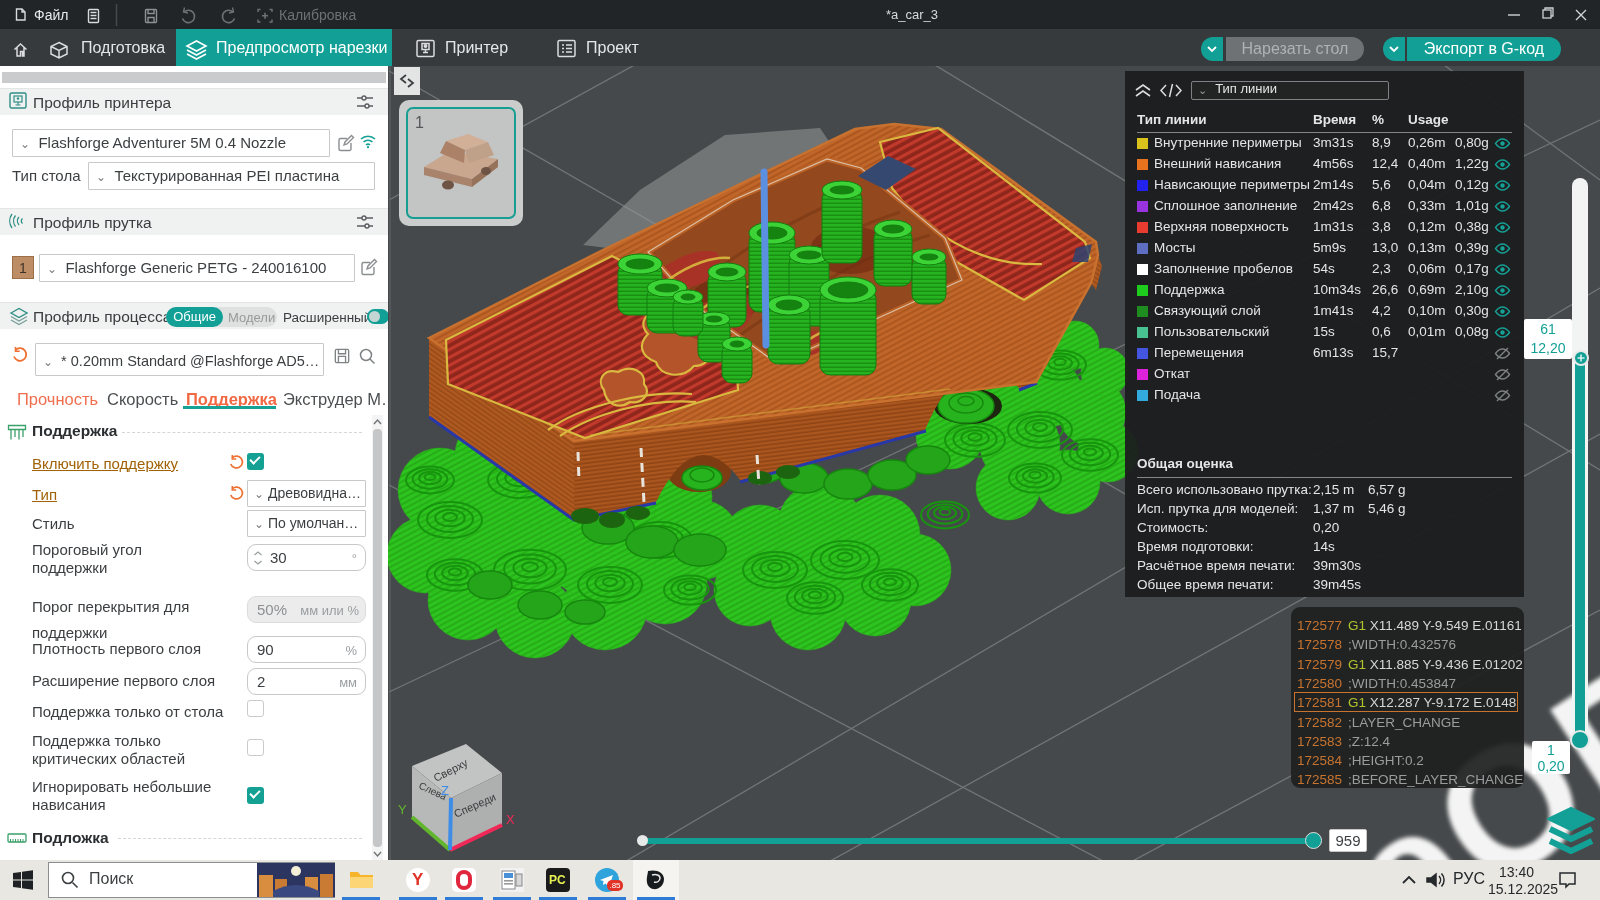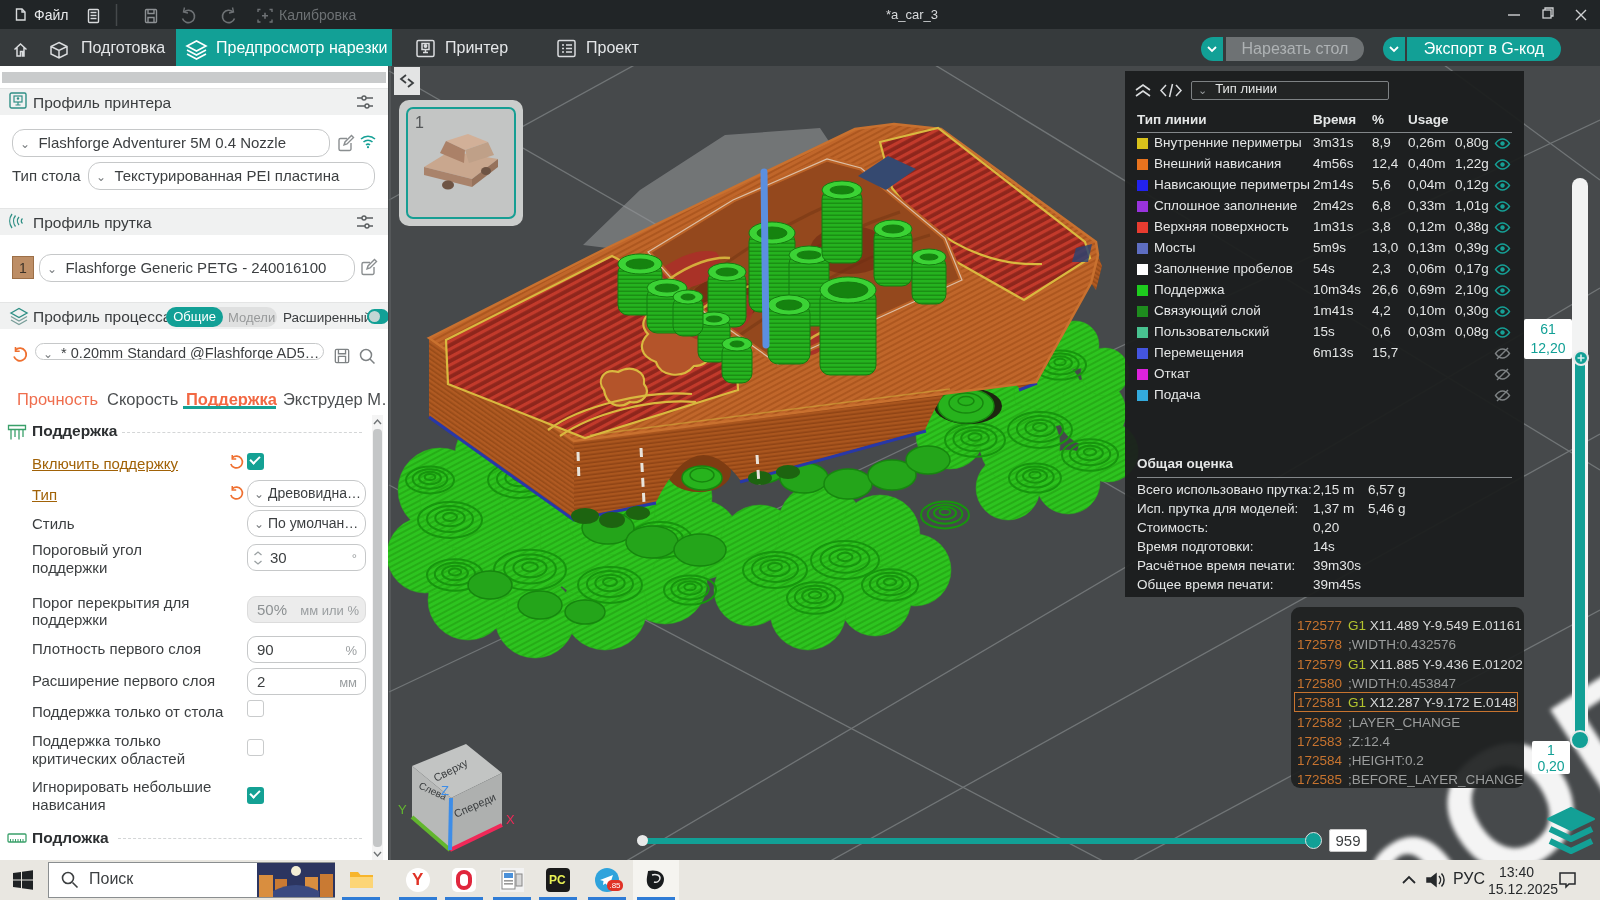--- a/index.html
+++ b/index.html
@@ -11,21 +11,21 @@
 #ttl { position:absolute; left:886px; top:7px; color:#d8dadc; font-size:13px; }
 
 #tabbar { position:absolute; left:0; top:29px; width:1600px; height:37px; background:#363a3c; }
 .tabtxt { color:#e4e6e8; font-size:16px; }
 #activetab { position:absolute; left:176px; top:0px; width:216px; height:37px; background:#12a096; }
 
 #lpanel { position:absolute; left:0; top:66px; width:388px; height:794px; background:#ffffff; overflow:hidden; }
 #vp { position:absolute; left:388px; top:66px; width:1212px; height:794px; background:#46494b; overflow:hidden; }
 .sechead { position:absolute; left:0; width:388px; height:27px; background:#f0f1f1; border-top:1px solid #e4e5e5;}
 .sechead .t { position:absolute; left:33px; top:5px; font-size:15.5px; color:#3a3d3f; white-space:nowrap; }
-.ddl { position:absolute; border:1px solid #c6c8c9; border-radius:12px; background:#fff; font-size:15px; color:#3c3f41; white-space:nowrap; overflow:hidden; }
+.ddl { position:absolute; border:1px solid #c6c8c9; border-radius:1px; background:#fff; font-size:15px; color:#3c3f41; white-space:nowrap; overflow:hidden; }
 .ddl .chev { color:#7a7e80; font-size:12px; }
 .lab { font-size:15px; color:#3c3f41; white-space:nowrap; }
 .orange { color:#a16207;text-decoration:underline; }
 .ck { position:absolute; width:17px; height:17px; border-radius:3px; }
 .ck.on { background:#14a194; }
 .ck.off { background:#fff; border:1px solid #c9cbcc; }
 .ck.on:after { content:""; position:absolute; left:3px; top:3px; width:8px; height:4px; border-left:2px solid #fff; border-bottom:2px solid #fff; transform:rotate(-45deg); }
 .sbox { position:absolute; border:1px solid #c6c8c9; border-radius:9px; background:#fff; font-size:15px; color:#3c3f41; white-space:nowrap; }
 .unit { color:#9a9ea0; font-size:13px; }
 
@@ -179,21 +179,21 @@
   <div class="abs" style="left:166px;top:241px;width:111px;height:20px;background:#dfe0e0;border-radius:10px"></div>
   <div class="abs" style="left:166px;top:241px;width:57px;height:20px;background:#12a096;border-radius:10px;color:#fff;font-size:13px;text-align:center;line-height:20px">Общие</div>
   <span class="abs" style="left:228px;top:244px;color:#97999a;font-size:13px">Модели</span>
   <span class="abs" style="left:283px;top:244px;font-size:13.5px;color:#3a3d3f">Расширенный</span>
   <div class="abs" style="left:367px;top:243px;width:22px;height:15px;background:#12a096;border-radius:8px"></div>
   <div class="abs" style="left:369px;top:245px;width:11px;height:11px;background:#c4d6d4;border-radius:6px"></div>
   <svg class="abs" style="left:11px;top:280px" width="18" height="18" viewBox="0 0 18 18" fill="none" stroke="#ef7030" stroke-width="1.8">
     <path d="M4.5 4 A6.3 6.3 0 1 1 3 10.5"></path>
         <path d="M4.5 1v4.2h4.2" stroke-width="1.6"></path>
   </svg>
-  <div class="ddl" style="left:35px;top:277px;width:289px;height:17px;line-height:18px;font-size:14.5px"><span class="chev" style="margin-left:7px">⌄</span>&nbsp; * 0.20mm Standard @Flashforge AD5…</div>
+  <div class="ddl" style="left:35px;top:277px;width:289px;height:33px;line-height:35px;font-size:14.5px"><span class="chev" style="margin-left:7px">⌄</span>&nbsp; * 0.20mm Standard @Flashforge AD5…</div>
   <svg class="abs" style="left:334px;top:282px" width="16" height="16" viewBox="0 0 18 18" fill="none" stroke="#7e8284" stroke-width="1.5">
     <rect x="1.5" y="1.5" width="15" height="15" rx="1.5"></rect>
         <path d="M5 1.5v5h8v-5M5 16.5v-7h8v7"></path>
   </svg>
   <svg class="abs" style="left:358px;top:281px" width="18" height="18" viewBox="0 0 18 18" fill="none" stroke="#7e8284" stroke-width="1.5">
     <circle cx="8" cy="8" r="5.5"></circle>
         <path d="M12 12l4.5 4.5"></path>
   </svg>
   <span class="abs" style="left:17px;top:324px;font-size:16.5px;color:#ef6e4e">Прочность</span>
   <span class="abs" style="left:107px;top:324px;font-size:16.5px;color:#4c4f51">Скорость</span>
@@ -225,21 +225,21 @@
   <div class="ddl" style="left:247px;top:444px;width:119px;height:27px;line-height:25px;font-size:14px"><span class="chev" style="margin-left:6px">⌄</span> По умолчан…</div>
 
   <span class="lab abs" style="left:32px;top:475px;width:200px;line-height:18px">Пороговый угол<br>поддержки</span>
   <div class="sbox" style="left:247px;top:478px;width:119px;height:27px;line-height:25px">
     <span style="margin-left:22px">30</span><span class="unit" style="position:absolute;right:8px;top:1px">°</span>
     <svg class="abs" style="left:5px;top:4px" width="10" height="18" viewBox="0 0 10 18" fill="none" stroke="#9aa0a2" stroke-width="1.3">
           <path d="M1.5 6l3.5-3 3.5 3M1.5 12l3.5 3 3.5-3"></path>
         </svg>
   </div>
 
-  <span class="lab abs" style="left:32px;top:528px;width:210px;line-height:17px">Порог перекрытия для<br>поддержки</span>
+  <span class="lab abs" style="left:32px;top:528px;width:210px;line-height:26px">Порог перекрытия для<br>поддержки</span>
   <div class="sbox" style="left:247px;top:530px;width:119px;height:27px;line-height:25px;background:#ececec;border-color:#dcdcdc">
     <span style="margin-left:9px;color:#8d9193">50%</span><span class="unit" style="position:absolute;right:6px;top:1px">мм или %</span>
   </div>
 
   <span class="lab abs" style="left:32px;top:574px">Плотность первого слоя</span>
   <div class="sbox" style="left:247px;top:570px;width:119px;height:27px;line-height:25px"><span style="margin-left:9px">90</span><span class="unit" style="position:absolute;right:8px;top:1px">%</span></div>
 
   <span class="lab abs" style="left:32px;top:606px">Расширение первого слоя</span>
   <div class="sbox" style="left:247px;top:602px;width:119px;height:27px;line-height:25px"><span style="margin-left:9px">2</span><span class="unit" style="position:absolute;right:8px;top:1px">мм</span></div>
 
@@ -699,21 +699,21 @@
         <div class="eye"><svg width="17" height="15" viewBox="0 0 17 15">
             <path d="M1.5 7.5 C4 4 6 3 8.5 3 C11 3 13 4 15.5 7.5 C13 11 11 12 8.5 12 C6 12 4 11 1.5 7.5 Z" fill="none" stroke="#16a096" stroke-width="1.4"></path>
             <circle cx="8.5" cy="7.5" r="2.2" fill="#16a096"></circle>
           </svg></div>
       </div>
       <div class="lrow" style="top:251px">
         <div class="sw" style="background:#48c290"></div>
         <div class="nm">Пользовательский</div>
         <div class="c1">15s</div>
         <div class="c2">0,6</div>
-        <div class="c3">0,03m</div>
+        <div class="c3">0,01m</div>
         <div class="c4">0,08g</div>
         <div class="eye"><svg width="17" height="15" viewBox="0 0 17 15">
             <path d="M1.5 7.5 C4 4 6 3 8.5 3 C11 3 13 4 15.5 7.5 C13 11 11 12 8.5 12 C6 12 4 11 1.5 7.5 Z" fill="none" stroke="#16a096" stroke-width="1.4"></path>
             <circle cx="8.5" cy="7.5" r="2.2" fill="#16a096"></circle>
           </svg></div>
       </div>
       <div class="lrow" style="top:272px">
         <div class="sw" style="background:#4455e0"></div>
         <div class="nm">Перемещения</div>
         <div class="c1">6m13s</div>

